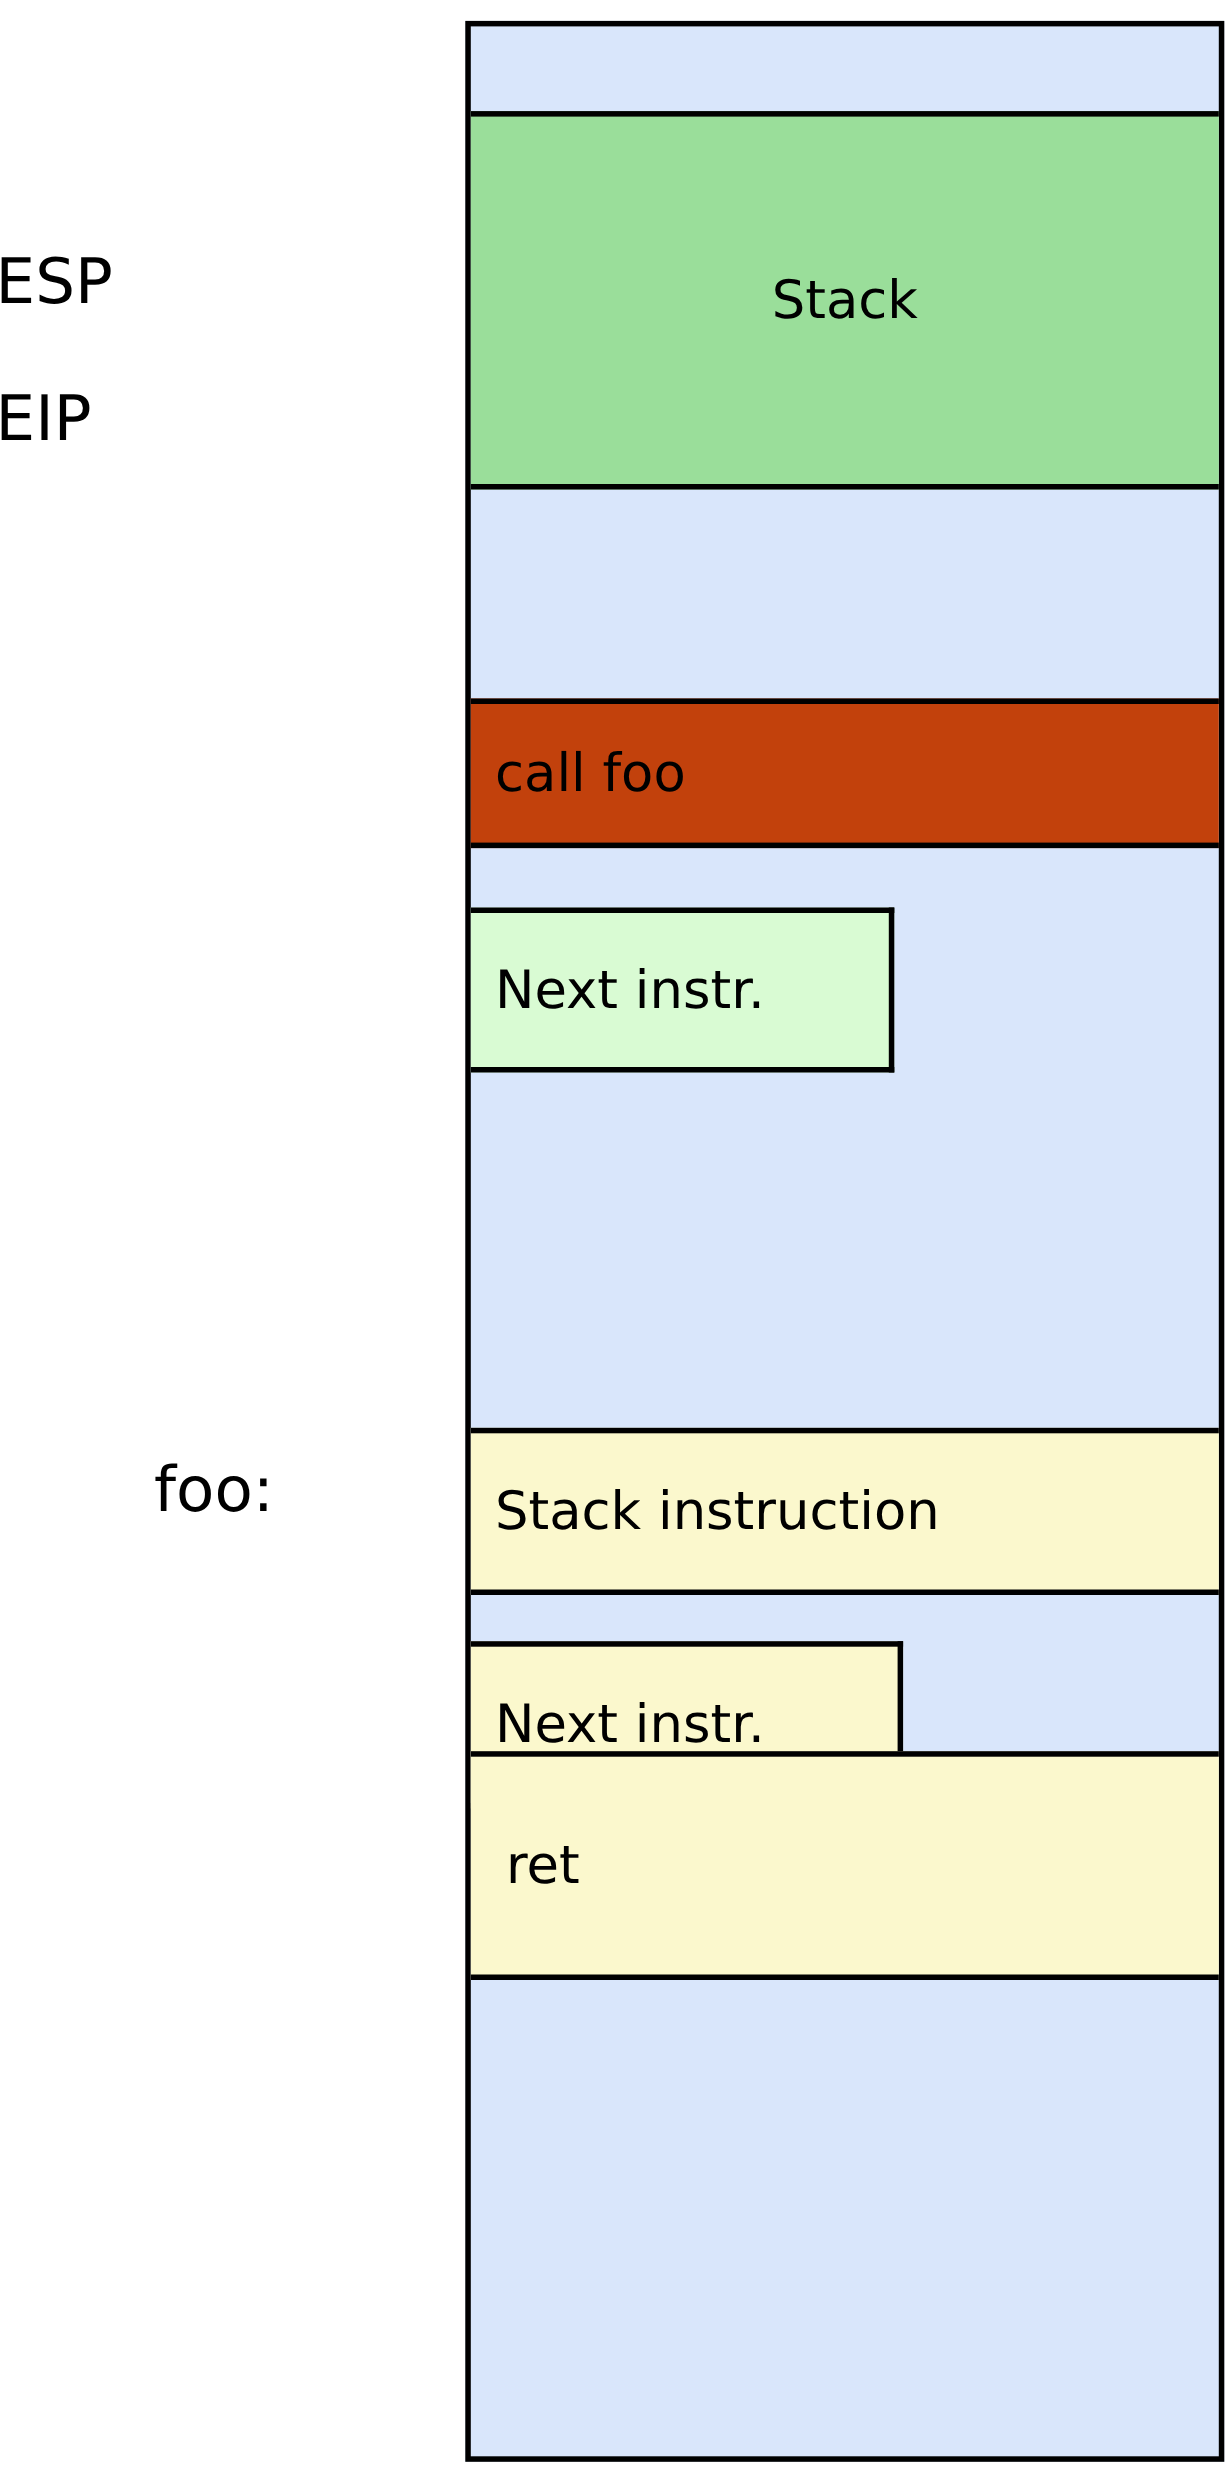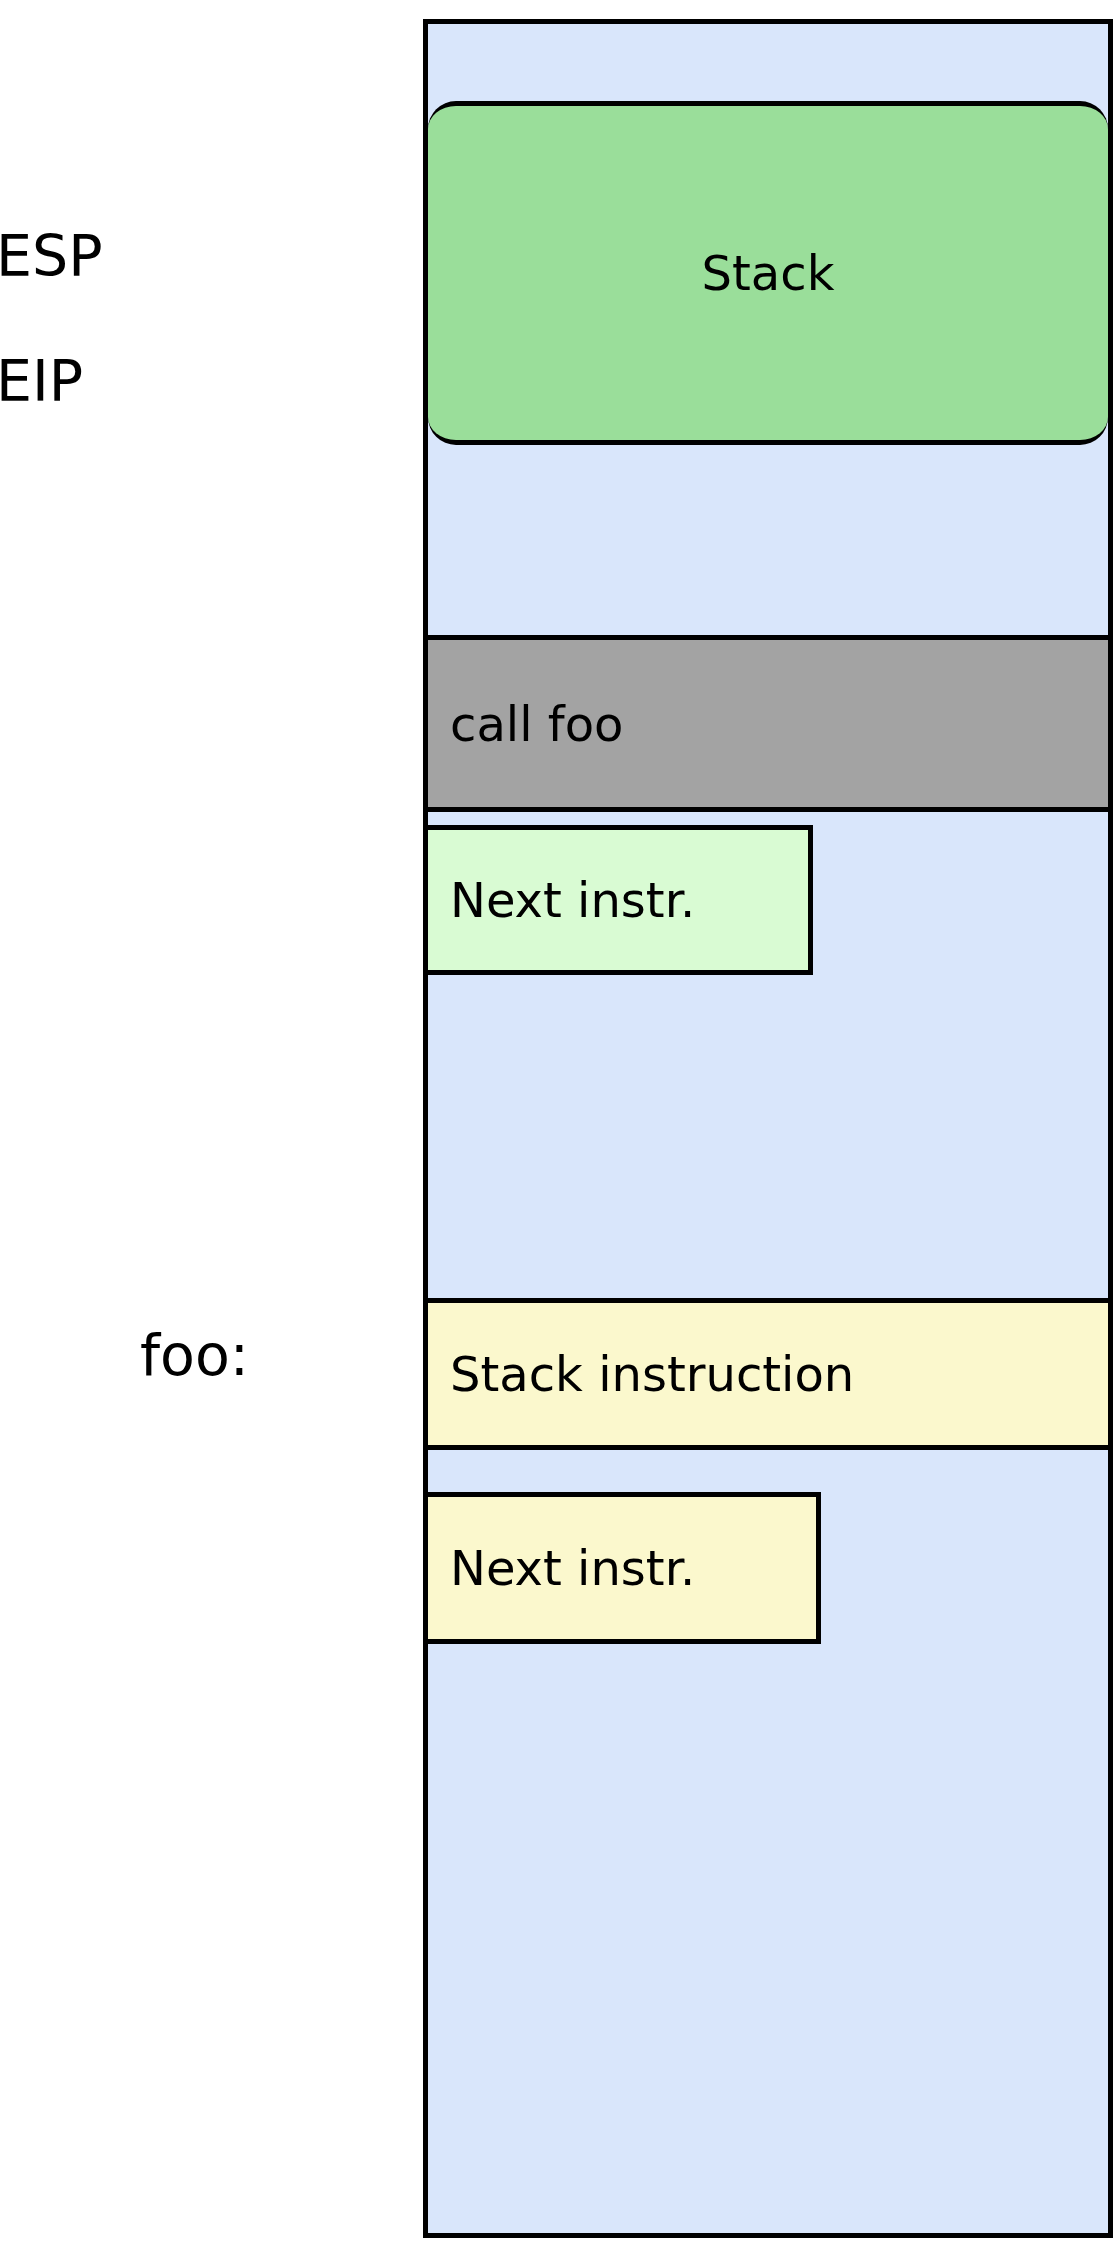--- a/index.html
+++ b/index.html
@@ -67,22 +67,22 @@
     font-size: 48px;
     color: #000000;
     white-space: nowrap;
     line-height: 1;
   }
   .cell-text.left   { left: 22px; top: 50%; transform: translateY(-50%); }
   .cell-text.indent { left: 32px; top: 50%; transform: translateY(-50%); }
   .cell-text.center { left: 50%; top: 50%; transform: translate(-50%, -50%); }
 
   
-  #cell-stack        { top: 77px;   height: 344px; background: #9ade9a; border-radius: 28px; }
-  #cell-call-foo     { top: 611px;  height: 177px; background: #a3a3a3; text-align: right; }
+  #cell-stack        { top: 77px;   height: 344px; background: #9ade9a; }
+  #cell-call-foo     { top: 611px;  height: 136px; background: #c2410c; text-align: right; }
   #cell-next-instr-1 { top: 754px;  height: 150px; width: 385px; background: #d9fbd3; }
   #cell-first-instr  { top: 1274px; height: 152px; background: #fbf8cd; }
   #cell-next-instr-2 { top: 1421px; height: 152px; width: 393px; background: #fbf8cd; }
   #cell-ret          { top: 1568px; height: 208px; background: #fbf8cd; }
 </style>
 </head>
 <body>
 
 <div id="canvas">
 
@@ -107,15 +107,18 @@
     </div>
 
     <div class="mem-cell full bordered" id="cell-first-instr">
       <span class="cell-text left">Stack instruction</span>
     </div>
 
     <div class="mem-cell partial" id="cell-next-instr-2">
       <span class="cell-text left">Next instr.</span>
     </div>
 
+    <div class="mem-cell full bordered" id="cell-ret">
+      <span class="cell-text indent">ret</span>
+    </div>
 
   </div>
 </div>
 
 </body></html>

